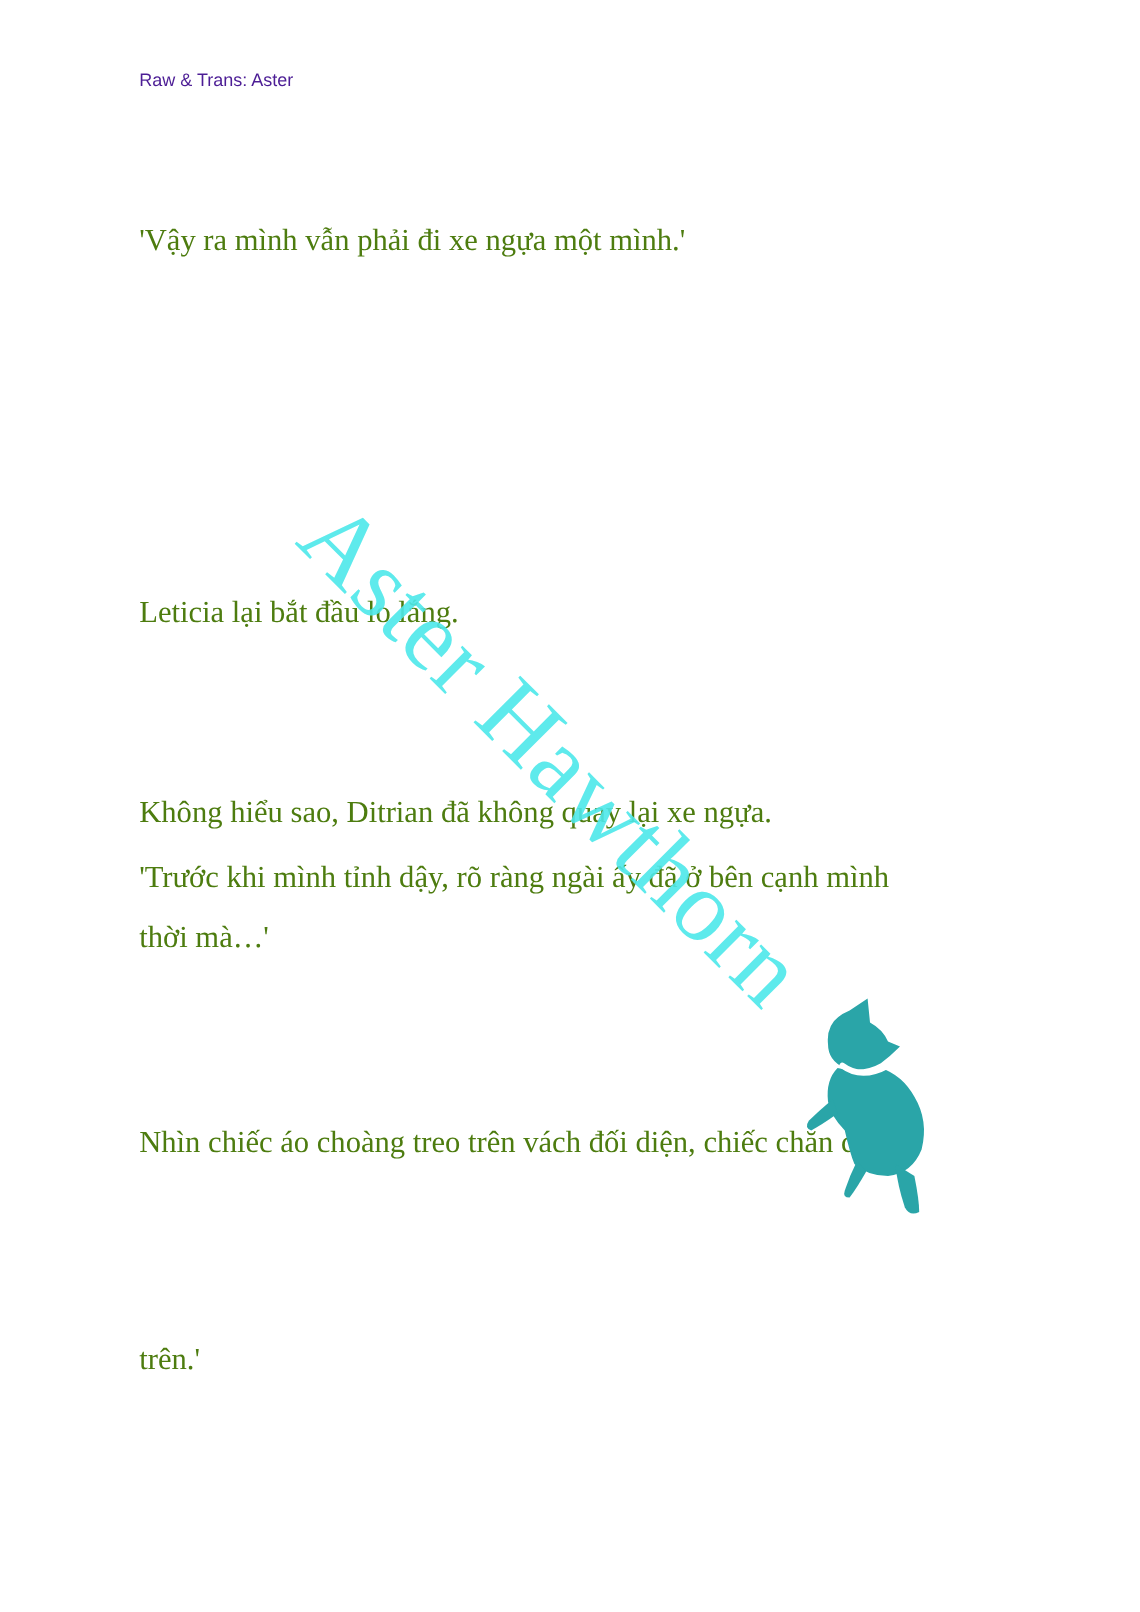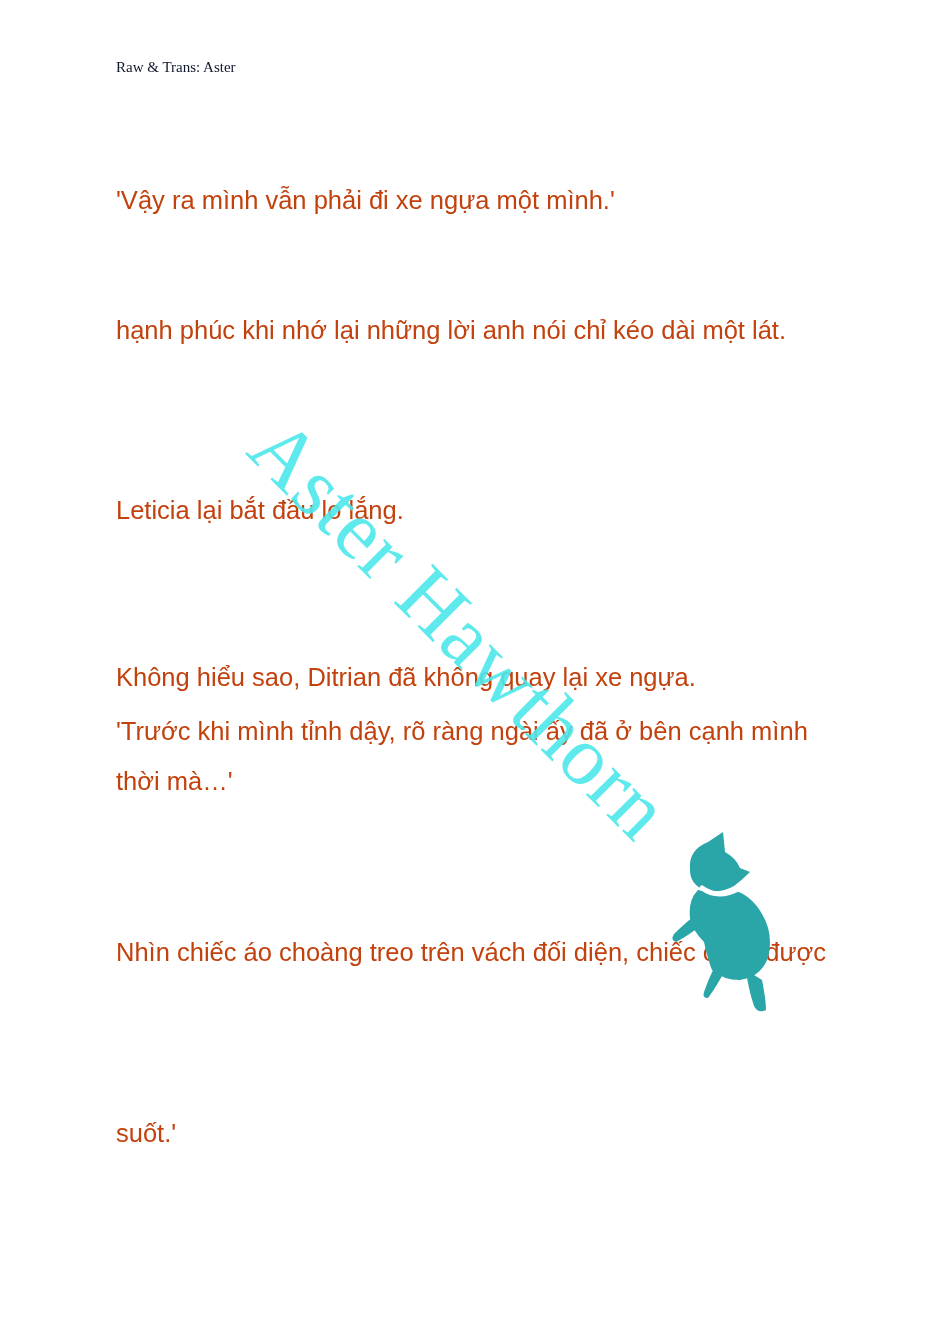--- a/index.html
+++ b/index.html
@@ -1,56 +1,55 @@
 <!DOCTYPE html>
 <html><head>
 <meta charset="utf-8">
 <style>
   html, body { margin:0; padding:0; }
   body { width:950px; height:1343px; background:#ffffff; position:relative; overflow:hidden; }
-  .header { position:absolute; left:116px; top:59px; font-family:Liberation Serif, serif; font-size:15px; color:#0f172a; }
-  .para { position:absolute; left:116px; font-family:Liberation Sans, sans-serif; font-size:25.5px; color:#c2410c; line-height:50px; white-space:nowrap; }
+  .header { position:absolute; left:116px; top:59px; font-family:Liberation Sans, sans-serif; font-size:15px; color:#4c1d95; }
+  .para { position:absolute; left:116px; font-family:Liberation Serif, serif; font-size:25.5px; color:#4d7c0f; line-height:50px; white-space:nowrap; }
   .watermark { position:absolute; left:120px; top:580px; width:680px; text-align:center;
     font-family:"Liberation Serif", serif; font-size:84px; color:#4de8ea; opacity:0.9;
     transform:rotate(45deg); transform-origin:center; white-space:nowrap; letter-spacing:1px; pointer-events:none; }
   .cat { position:absolute; left:668px; top:830px; width:120px; height:185px; }
 </style>
 </head>
 <body>
 
 <div>
   <div class="header">Raw &amp; Trans: Aster</div>
 
   <div class="para" style="top:175px">
     <div>'Vậy ra mình vẫn phải đi xe ngựa một mình.'</div>
   </div>
 
   <div class="para" style="top:305px">
-    <div>hạnh phúc khi nhớ lại những lời anh nói chỉ kéo dài một lát.</div>
   </div>
 
   <div class="para" style="top:485px">
     <div>Leticia lại bắt đầu lo lắng.</div>
   </div>
 
   <div class="para" style="top:652px">
     <div>Không hiểu sao, Ditrian đã không quay lại xe ngựa.</div>
   </div>
 
   <div class="para" style="top:706px">
     <div>'Trước khi mình tỉnh dậy, rõ ràng ngài ấy đã ở bên cạnh mình</div>
     <div>thời mà…'</div>
   </div>
 
   <div class="para" style="top:927px">
     <div>Nhìn chiếc áo choàng treo trên vách đối diện, chiếc chăn được</div>
   </div>
 
   <div class="para" style="top:1108px">
-    <div>suốt.'</div>
+    <div>trên.'</div>
   </div>
 
   <div class="watermark">Aster Hawthorn</div>
 
   <svg class="cat" viewBox="0 0 120 185">
     <g fill="#2aa5a8">
 
       <path d="M22 40 Q20 20 40 12 L55 2 L57 22 Q68 28 72 38 L82 42 Q74 50 66 56 Q52 64 36 60 Q22 54 22 40 Z"></path>
 
       <path d="M30 60 Q20 70 22 88 Q24 100 36 112 Q40 130 44 140 Q55 150 72 150 Q92 148 100 128 Q106 104 94 84 Q84 66 66 60 Q52 66 40 62 Z"></path>

